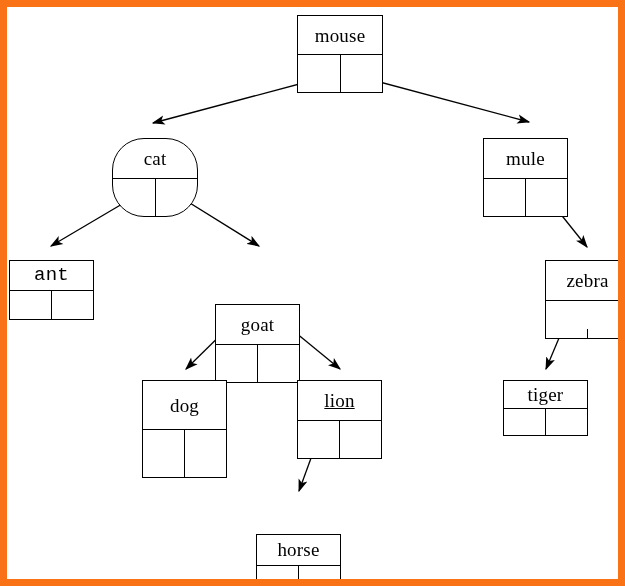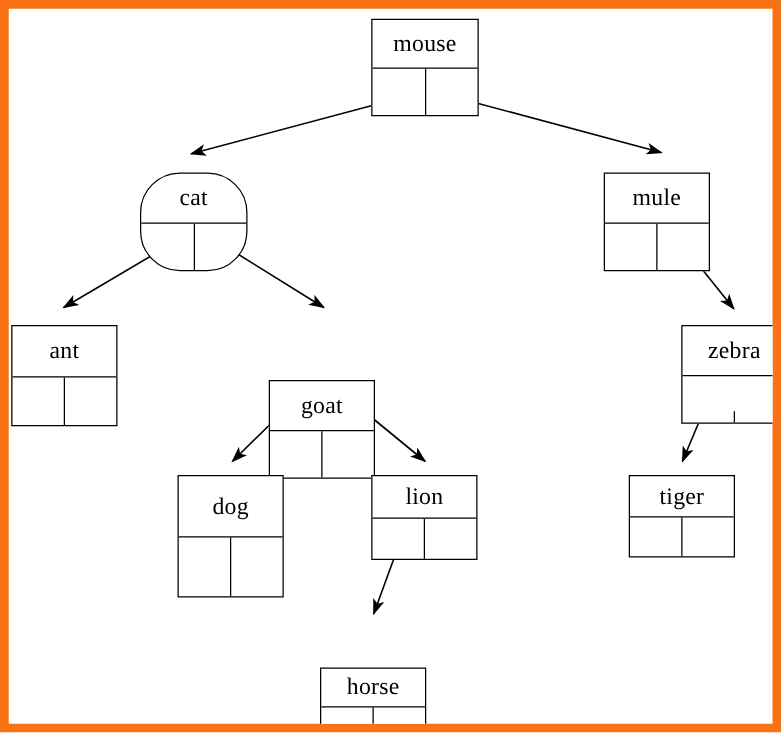--- a/index.html
+++ b/index.html
@@ -96,21 +96,21 @@
           <div class="ptr right"></div>
         </div>
       </div>
       <div class="node" style="left: 476px; top: 131px; width: 85px; height: 79px;">
         <div class="node-label">mule</div>
         <div class="node-pointers">
           <div class="ptr left"></div>
           <div class="ptr right"></div>
         </div>
       </div>
-      <div class="node" style="left: 2px; top: 253px; width: 85px; height: 81px;">
+      <div class="node" style="left: 2px; top: 253px; width: 85px; height: 60px; font-family: Liberation Mono, monospace;">
         <div class="node-label">ant</div>
         <div class="node-pointers">
           <div class="ptr left"></div>
           <div class="ptr right"></div>
         </div>
       </div>
       <div class="node" style="left: 208px; top: 253px; width: 85px; height: 79px; margin-top: 44px;">
         <div class="node-label">goat</div>
         <div class="node-pointers">
           <div class="ptr left"></div>
@@ -124,28 +124,28 @@
           <div class="ptr right"></div>
         </div>
       </div>
       <div class="node" style="left: 135px; top: 373px; width: 85px; height: 98px;">
         <div class="node-label">dog</div>
         <div class="node-pointers">
           <div class="ptr left"></div>
           <div class="ptr right"></div>
         </div>
       </div>
-      <div class="node" style="left: 290px; top: 373px; width: 85px; height: 68px;">
+      <div class="node" style="left: 290px; top: 373px; width: 85px; height: 79px; text-decoration: underline;">
         <div class="node-label">lion</div>
         <div class="node-pointers">
           <div class="ptr left"></div>
           <div class="ptr right"></div>
         </div>
       </div>
-      <div class="node" style="left: 496px; top: 373px; width: 85px; height: 66px;">
+      <div class="node" style="left: 496px; top: 373px; width: 85px; height: 56px;">
         <div class="node-label">tiger</div>
         <div class="node-pointers">
           <div class="ptr left"></div>
           <div class="ptr right"></div>
         </div>
       </div>
       <div class="node" style="left: 249px; top: 495px; width: 85px; height: 61px; margin-top: 32px;">
         <div class="node-label">horse</div>
         <div class="node-pointers">
           <div class="ptr left"></div>

